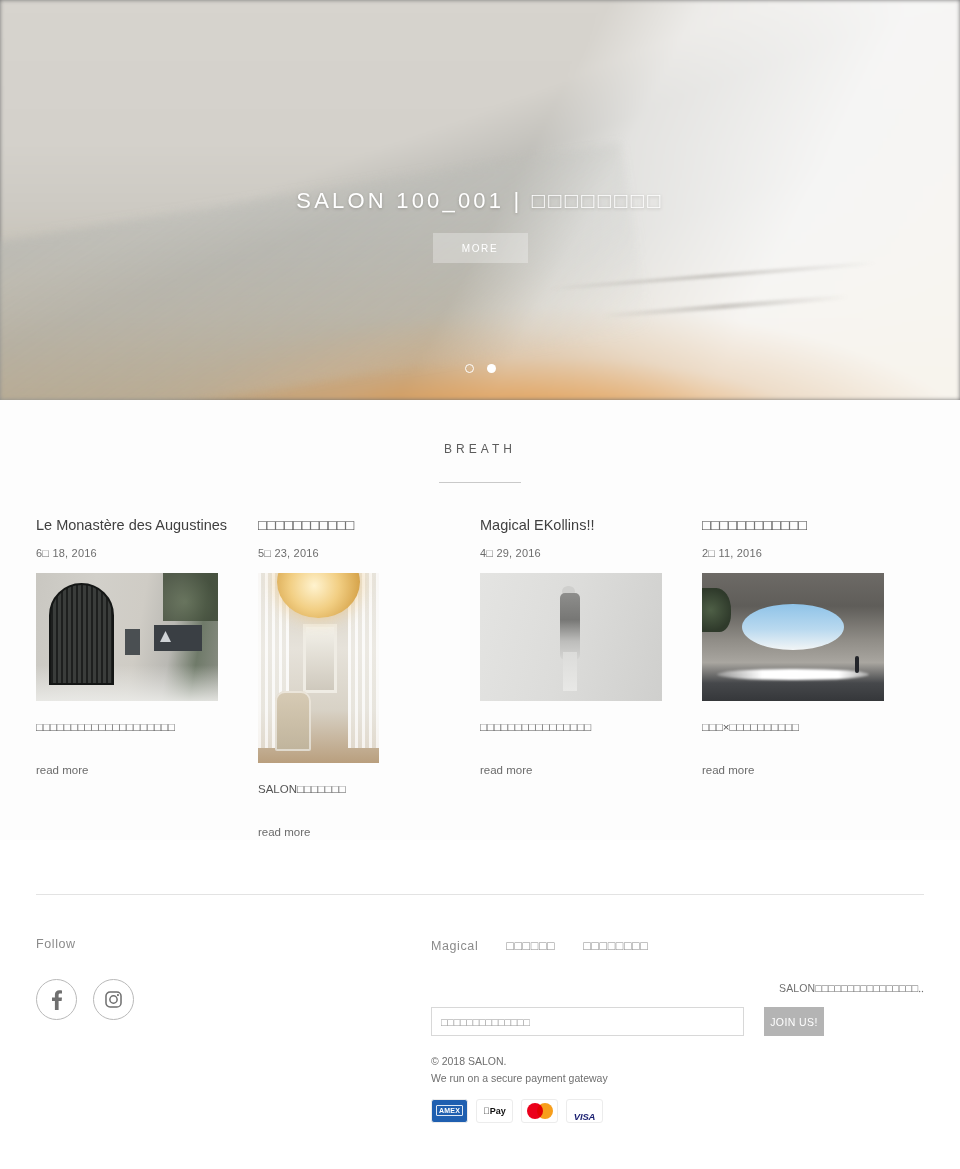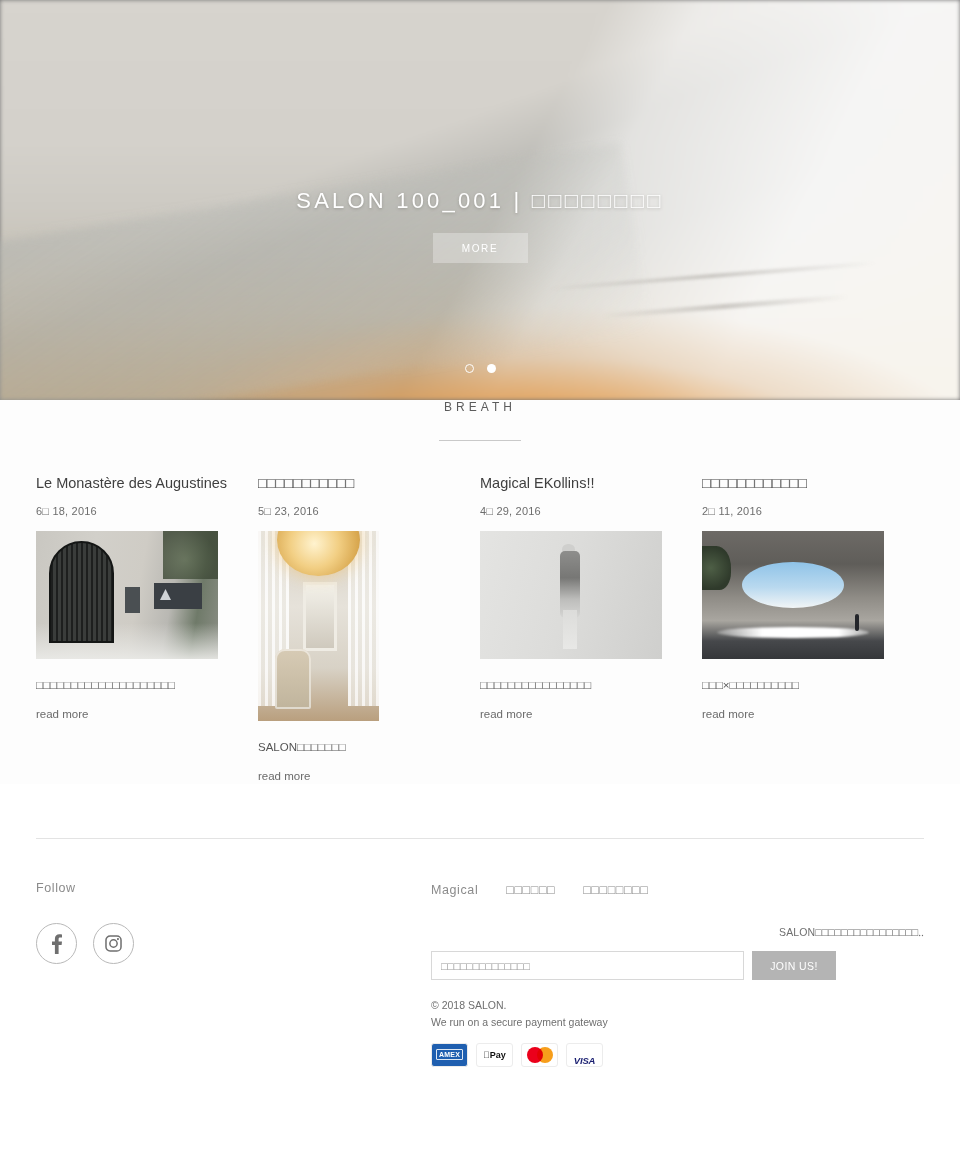--- a/index.html
+++ b/index.html
@@ -89,20 +89,21 @@
     display:flex; justify-content:center; gap:13px;
   }
   .dot { width:9px; height:9px; border-radius:50%; cursor:pointer; }
   .dot.hollow { border:1.6px solid #ffffff; background:transparent; }
   .dot.solid  { background:#ffffff; }
 
   
   .section {
     width:960px;
     background:#fdfdfd;
+    padding-top:42px;
   }
   .section-head { text-align:center; }
   .section-title {
     font-size:12px;
     letter-spacing:4px;
     color:#5c5c5c;
     font-weight:400;
   }
   .section-rule {
     width:82px; height:1px;
@@ -138,21 +139,21 @@
   .thumb-land { width:182px; height:128px; }
   .thumb-port { width:121px; height:190px; }
   .card-excerpt {
     margin-top:18px;
     font-size:11.5px;
     color:#555;
     line-height:1.5;
   }
   .read-more {
     display:inline-block;
-    margin-top:14px;
+    margin-top:28px;
     font-size:11.5px;
     color:#6b6b6b;
     text-decoration:none;
     cursor:pointer;
   }
 
   
   .img-monastere {
     width:100%; height:100%;
     background:
@@ -324,22 +325,22 @@
     border:1px solid #d8d8d8;
     background:#fff;
     padding:0 9px;
     font-size:10.5px;
     color:#555;
     font-family:"Liberation Sans", sans-serif;
     outline:none;
   }
   .news-input::placeholder { color:#9a9a9a; }
   .news-btn {
-    margin-left:8px;
-    width:84px; height:29px;
+    margin-left:20px;
+    width:60px; height:29px;
     background:#b4b4b4;
     border:none;
     color:#ffffff;
     font-size:10.5px;
     letter-spacing:.4px;
     font-family:"Liberation Sans", sans-serif;
     cursor:pointer;
   }
   .copy {
     margin-top:17px;

